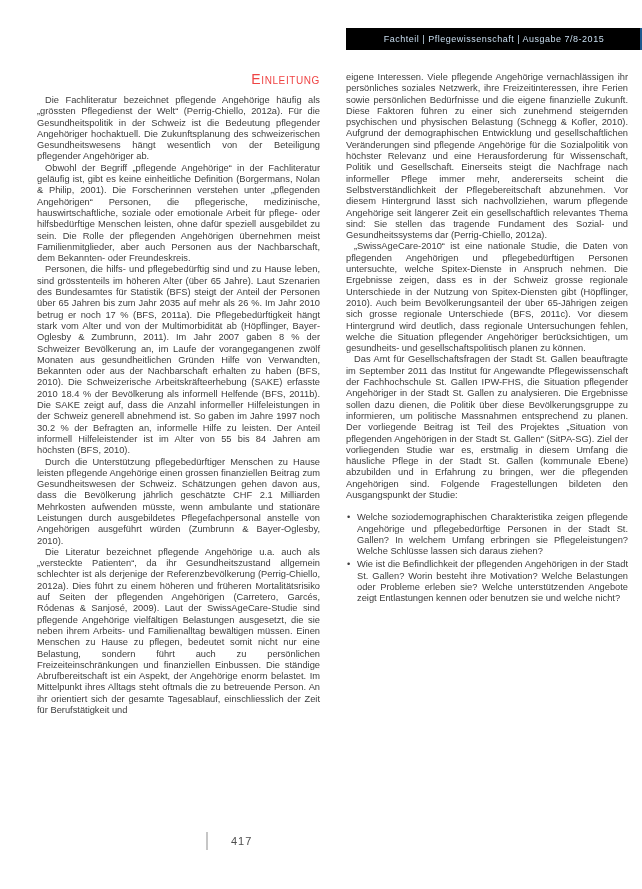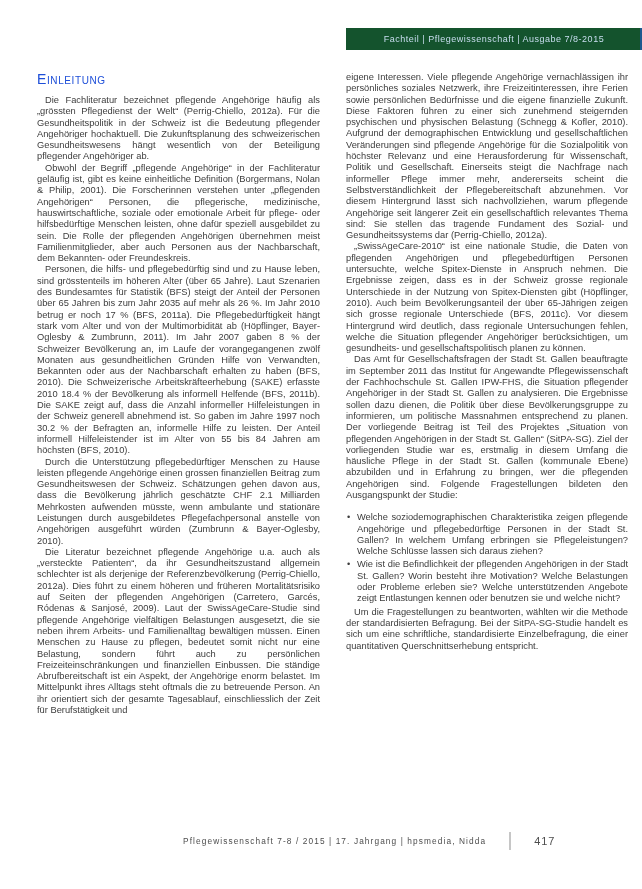--- a/index.html
+++ b/index.html
@@ -8,21 +8,21 @@
     background: #ffffff;
     position: relative;
     overflow: hidden;
     font-family: "Liberation Sans", sans-serif;
     -webkit-font-smoothing: antialiased;
   }
   
   .header-bar {
     position: absolute;
     left: 346px; right: 0; top: 28px; height: 22px;
-    background: #14532d;
+    background: #000000;
     display: flex; align-items: center; justify-content: center;
     box-shadow: inset -2px 0 0 #1e5a8f;
   }
   .header-bar .bar-text {
     color: #c9def0;
     font-size: 9px;
     letter-spacing: 0.5px;
     white-space: nowrap;
   }
   
@@ -34,26 +34,26 @@
     font-size: 9.3px;
     line-height: 11.3px;
     text-align: justify;
     hyphens: auto;
   }
   .col-left { left: 37px; }
   .col-right { left: 346px; width: 282px; }
   h2.sc-heading {
     font-variant: small-caps;
     font-weight: 400;
-    color: #1d4ed8;
+    color: #ef4444;
     font-size: 14px;
     letter-spacing: 0.6px;
     margin: 0 0 8px 0;
     line-height: 15px;
-    text-align: left;
+    text-align: right;
   }
   h2.sc-heading.methode { margin-top: 15px; }
   .para { margin: 0; text-indent: 8px; }
   .para.noindent { text-indent: 0; }
   ul.questions {
     list-style: none;
     margin: 11px 0 0 0;
     padding: 0;
   }
   ul.questions li {
@@ -106,20 +106,18 @@
 </div>
 
 <div class="col col-right">
   <p class="para noindent">eigene Interessen. Viele pflegende Angehörige vernachlässigen ihr persönliches soziales Netzwerk, ihre Freizeitinteressen, ihre Ferien sowie persönlichen Bedürfnisse und die eigene finanzielle Zukunft. Diese Faktoren führen zu einer sich zunehmend steigernden psychischen und physischen Belastung (Schnegg &amp; Kofler, 2010). Aufgrund der demographischen Entwicklung und gesellschaftlichen Veränderungen sind pflegende Angehörige für die Sozialpolitik von höchster Relevanz und eine Herausforderung für Wissenschaft, Politik und Gesellschaft. Einerseits steigt die Nachfrage nach informeller Pflege immer mehr, andererseits scheint die Selbstverständlichkeit der Pflegebereitschaft abzunehmen. Vor diesem Hintergrund lässt sich nachvollziehen, warum pflegende Angehörige seit längerer Zeit ein gesellschaftlich relevantes Thema sind: Sie stellen das tragende Fundament des Sozial- und Gesundheitssystems dar (Perrig-Chiello, 2012a).</p>
   <p class="para">„SwissAgeCare-2010“ ist eine nationale Studie, die Daten von pflegenden Angehörigen und pflegebedürftigen Personen untersuchte, welche Spitex-Dienste in Anspruch nehmen. Die Ergebnisse zeigen, dass es in der Schweiz grosse regionale Unterschiede in der Nutzung von Spitex-Diensten gibt (Höpflinger, 2010). Auch beim Bevölkerungsanteil der über 65-Jährigen zeigen sich grosse regionale Unterschiede (BFS, 2011c). Vor diesem Hintergrund wird deutlich, dass regionale Untersuchungen fehlen, welche die Situation pflegender Angehöriger berücksichtigen, um gesundheits- und gesellschaftspolitisch planen zu können.</p>
   <p class="para">Das Amt für Gesellschaftsfragen der Stadt St. Gallen beauftragte im September 2011 das Institut für Angewandte Pflegewissenschaft der Fachhochschule St. Gallen IPW-FHS, die Situation pflegender Angehöriger in der Stadt St. Gallen zu analysieren. Die Ergebnisse sollen dazu dienen, die Politik über diese Bevölkerungsgruppe zu informieren, um politische Massnahmen entsprechend zu planen. Der vorliegende Beitrag ist Teil des Projektes „Situation von pflegenden Angehörigen in der Stadt St. Gallen“ (SitPA-SG). Ziel der vorliegenden Studie war es, erstmalig in diesem Umfang die häusliche Pflege in der Stadt St. Gallen (kommunale Ebene) abzubilden und in Erfahrung zu bringen, wer die pflegenden Angehörigen sind. Folgende Fragestellungen bildeten den Ausgangspunkt der Studie:</p>
   <ul class="questions">
     <li>Welche soziodemographischen Charakteristika zeigen pflegende Angehörige und pflegebedürftige Personen in der Stadt St. Gallen? In welchem Umfang erbringen sie Pflegeleistungen? Welche Schlüsse lassen sich daraus ziehen?</li>
     <li>Wie ist die Befindlichkeit der pflegenden Angehörigen in der Stadt St. Gallen? Worin besteht ihre Motivation? Welche Belastungen oder Probleme erleben sie? Welche unterstützenden Angebote zeigt Entlastungen kennen oder benutzen sie und welche nicht?</li>
   </ul>
-  <p class="para">Um die Fragestellungen zu beantworten, wählten wir die Methode der standardisierten Befragung. Bei der SitPA-SG-Studie handelt es sich um eine schriftliche, standardisierte Einzelbefragung, die einer quantitativen Querschnittserhebung entspricht.</p>
 </div>
 
 <div class="footer">
-  <span class="journal-line">Pflegewissenschaft 7-8 / 2015 | 17. Jahrgang | hpsmedia, Nidda</span>
   <span class="divider"></span>
   <span class="pagenum">417</span>
 </div>
 
 </body></html>

